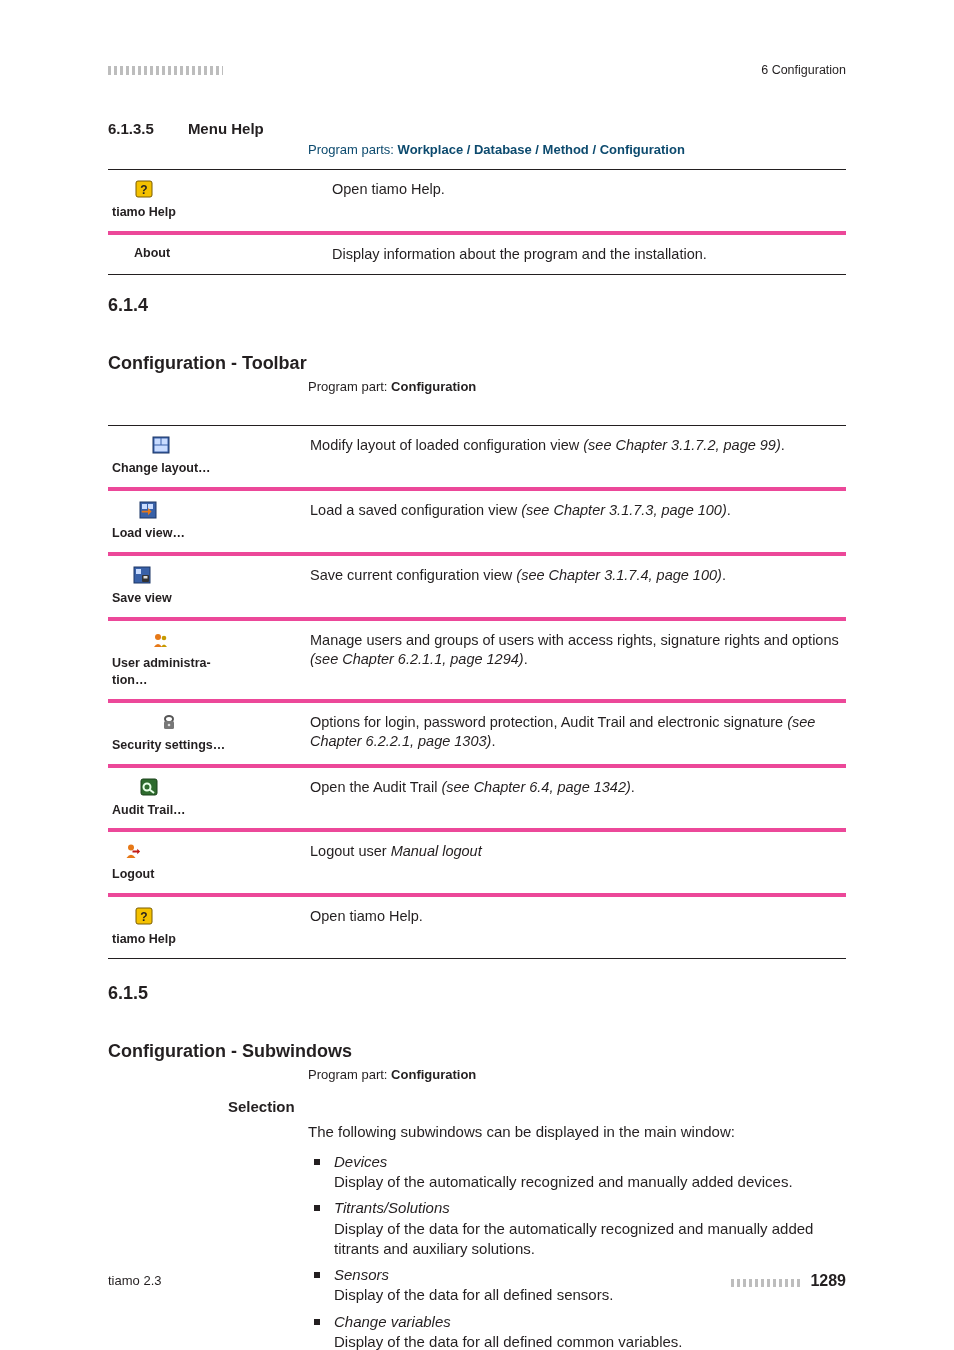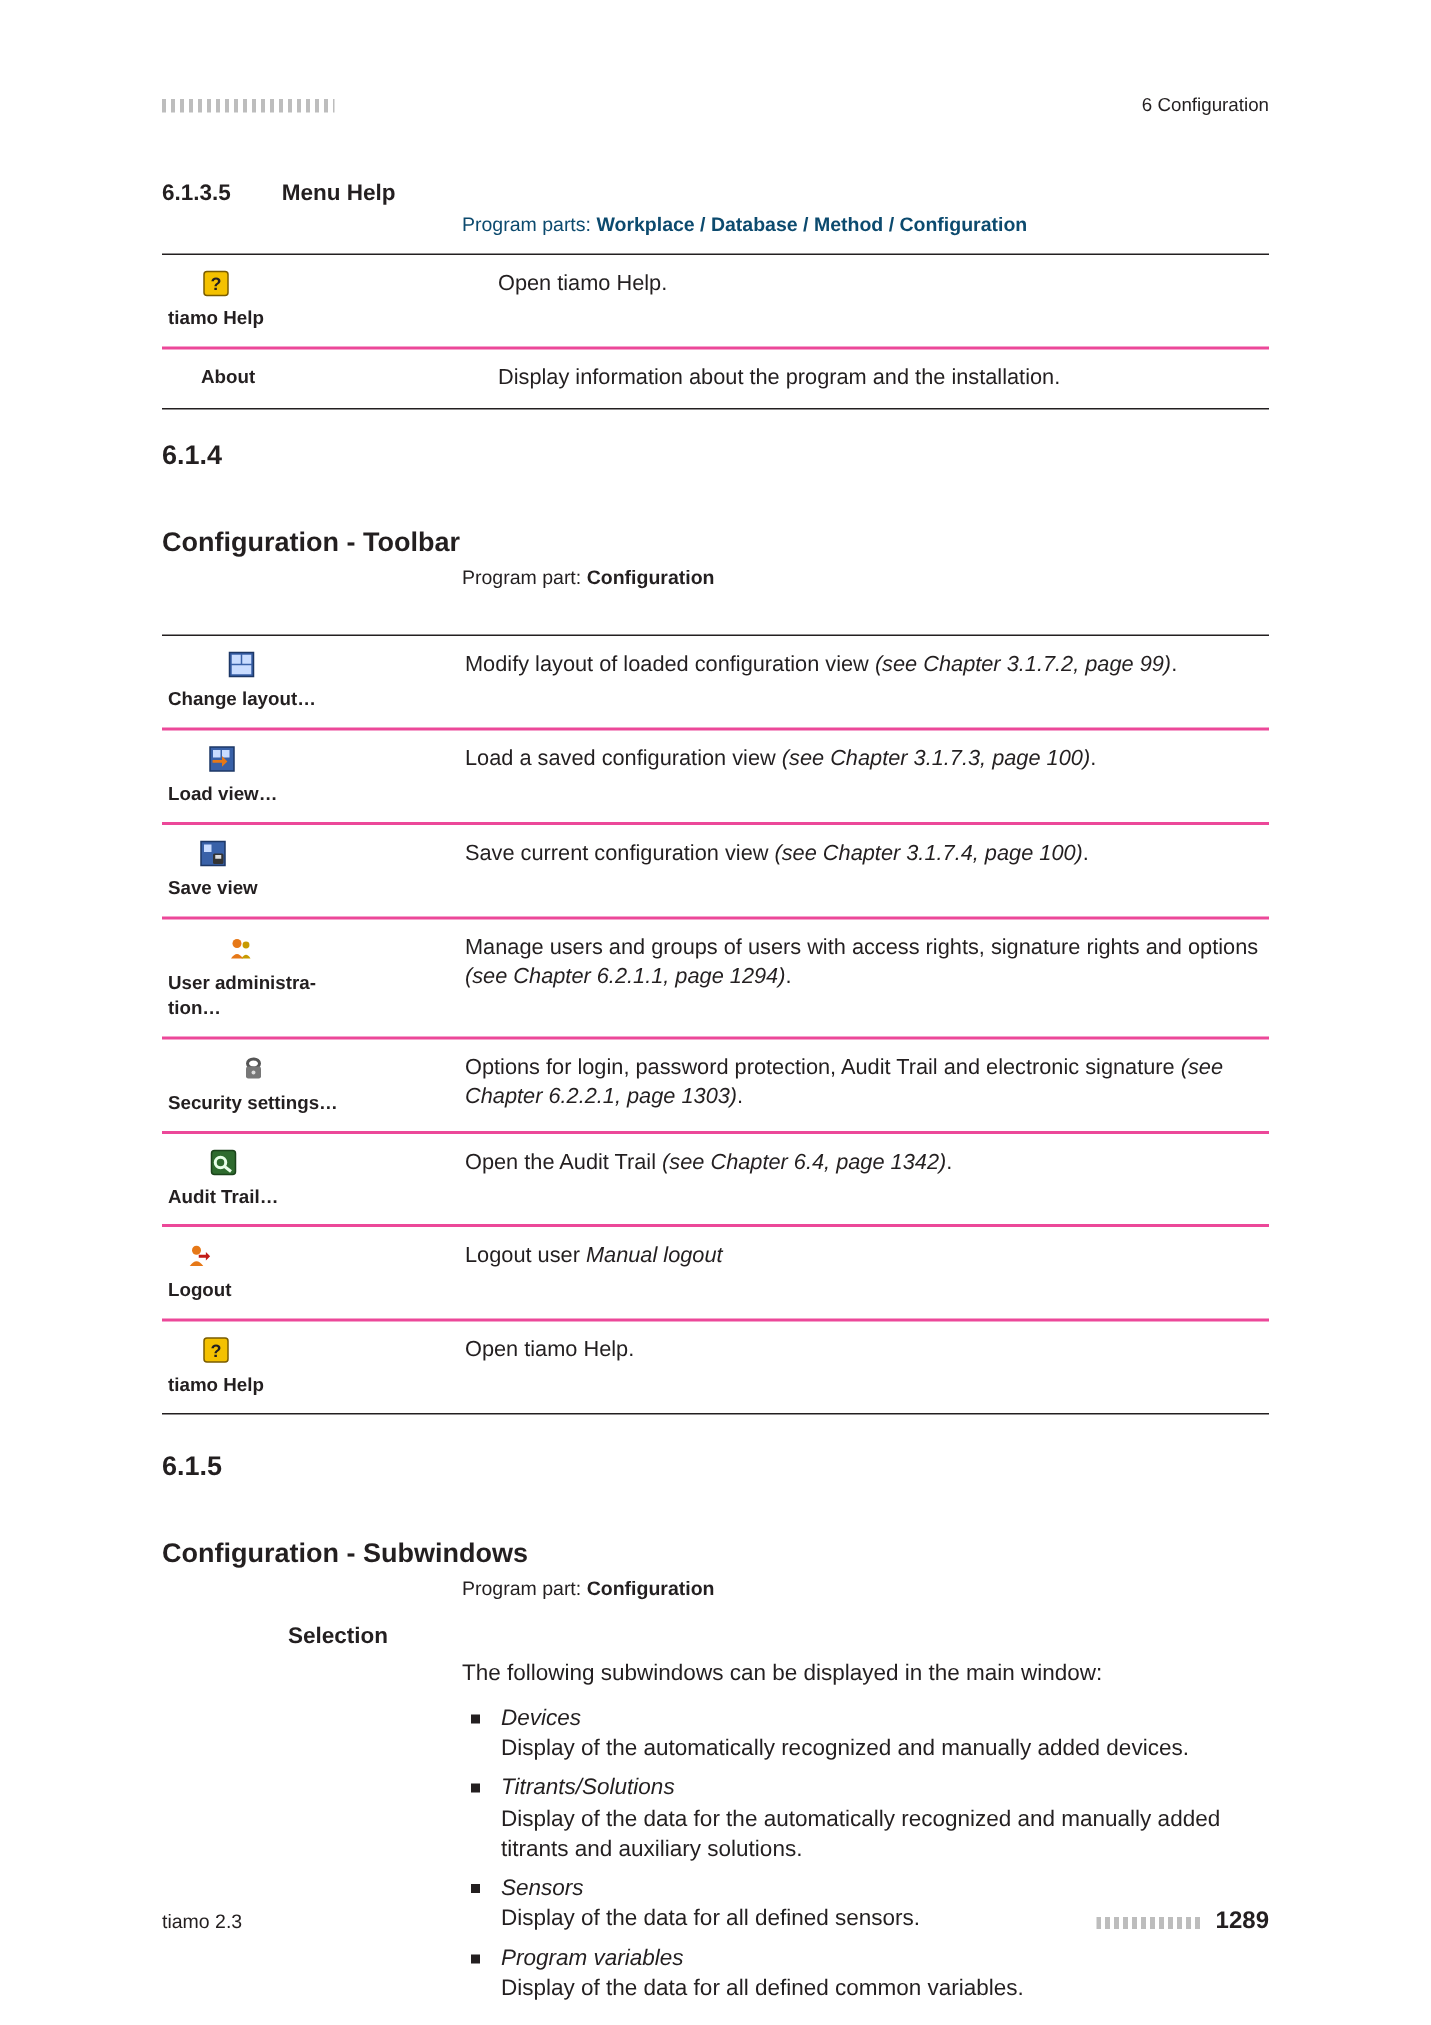--- a/index.html
+++ b/index.html
@@ -59,21 +59,21 @@
     vertical-align: top;
     padding: 10px 4px 10px 4px;
     font-size: 14.5px;
   }
   .tbl td.left {
     width: 190px;
     font-weight: 700;
     font-size: 12.5px;
     color: #231f20;
   }
-  .tbl tr.thinsep td { border-top: 2px solid #ec4899; }
+  .tbl tr.thinsep td { border-top: 4px solid #ec4899; }
   .icon-box {
     display: inline-flex;
     align-items: center;
     gap: 6px;
     flex-direction: column;
   }
   .icon {
     width: 18px; height: 18px;
     flex: 0 0 18px;
     display: inline-block;
@@ -91,21 +91,21 @@
   .subline {
     margin-left: 200px;
     font-size: 13px;
     margin-bottom: 30px;
   }
   .subline .val { font-weight: 700; }
   em, .ital { font-style: italic; }
   .sel-head {
     font-weight: 800;
     font-size: 15px;
-    margin-left: 84px;
+    margin-left: 120px;
     margin-top: 8px;
     margin-bottom: 4px;
   }
   .body-text {
     margin-left: 200px;
     font-size: 15px;
     margin-bottom: 10px;
   }
   ul.sq {
     margin: 0 0 0 200px;
@@ -345,21 +345,21 @@
       </li>
       <li>
         <span class="term">Titrants/Solutions</span>
         <span class="desc">Display of the data for the automatically recognized and manually added titrants and auxiliary solutions.</span>
       </li>
       <li>
         <span class="term">Sensors</span>
         <span class="desc">Display of the data for all defined sensors.</span>
       </li>
       <li>
-        <span class="term">Program variables</span>
+        <span class="term">Change variables</span>
         <span class="desc">Display of the data for all defined common variables.</span>
       </li>
     </ul>
 
 </div>
 
 <div class="footer">
   <span>tiamo 2.3</span>
   <span>
     <span class="band2"></span>

